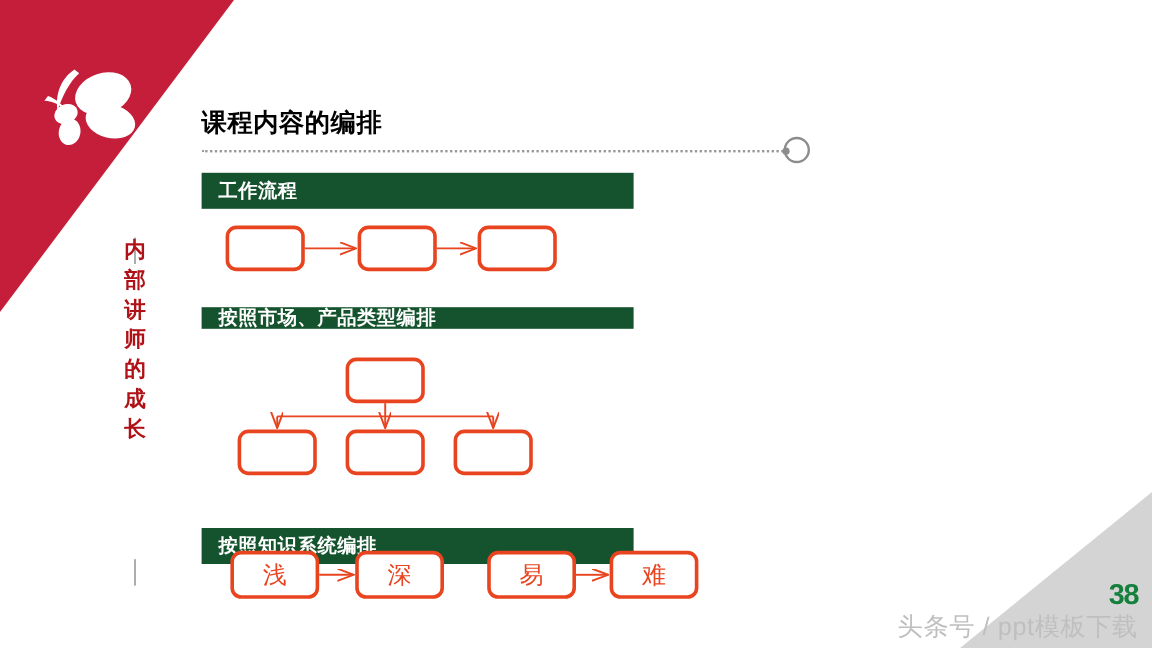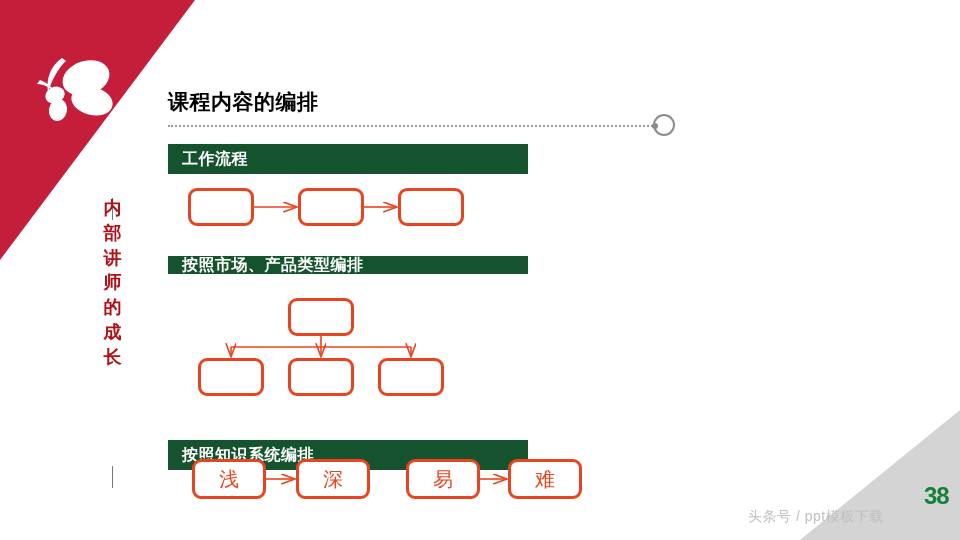--- a/index.html
+++ b/index.html
@@ -168,21 +168,21 @@
     width: 960px;
     height: 540px;
     pointer-events: none;
   }
 
   
   .watermark {
     position: absolute;
     left: 748px;
     top: 508px;
-    font-size: 14px;
+    font-size: 21px;
     color: #BFBFBF;
     white-space: nowrap;
     letter-spacing: 0.5px;
   }
   .page-number {
     position: absolute;
     left: 924px;
     top: 484px;
     font-size: 24px;
     font-weight: bold;

